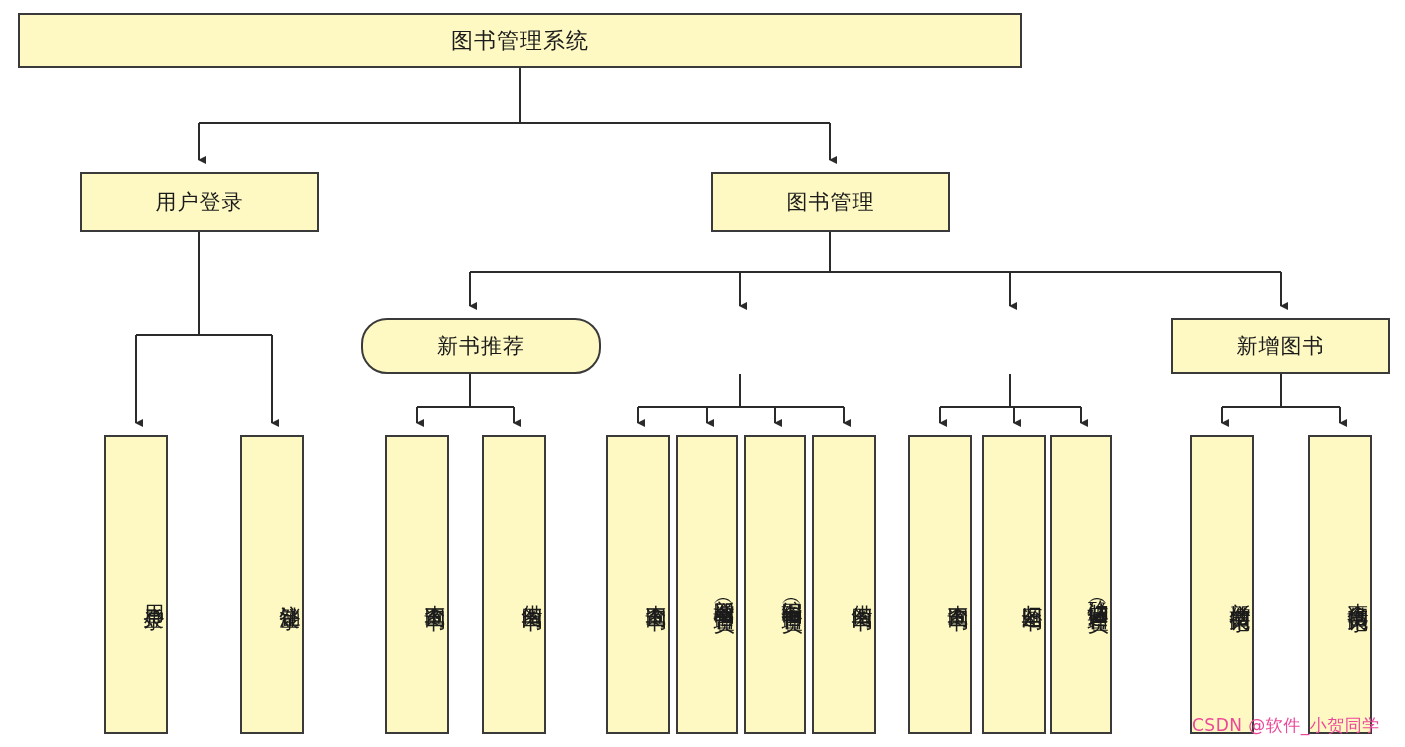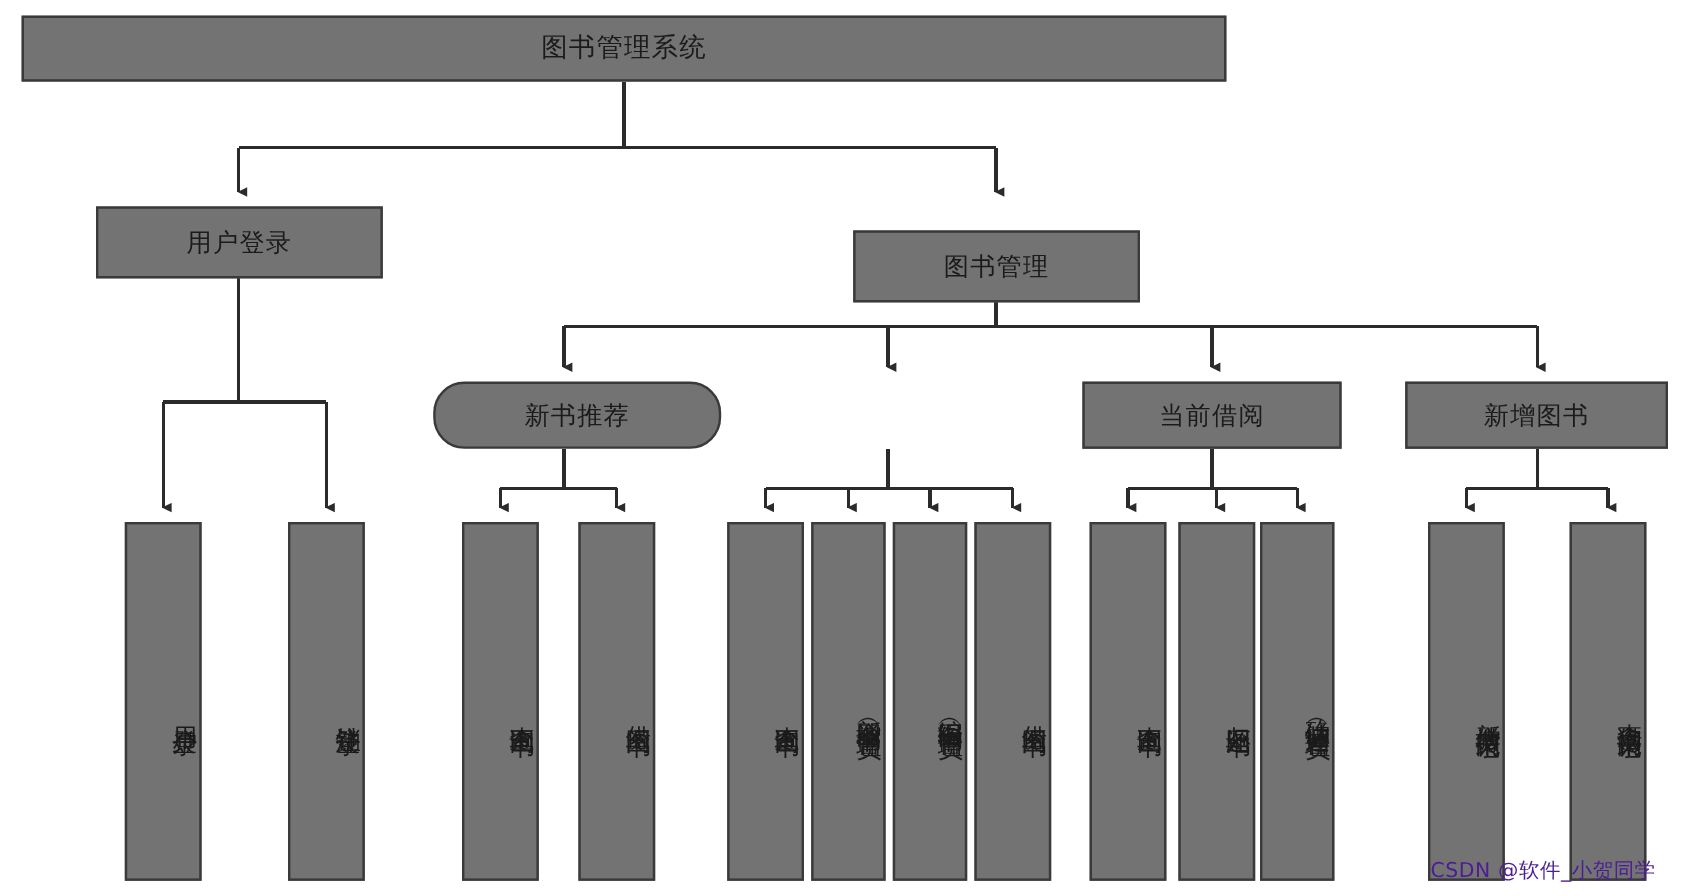--- a/index.html
+++ b/index.html
@@ -24,21 +24,21 @@
     left: 0;
     top: 0;
     width: 1405px;
     height: 747px;
     pointer-events: none;
   }
   .node {
     position: absolute;
     box-sizing: border-box;
     border: 2px solid #3a3a3a;
-    background: #737373;
+    background: #fef9c3;
     display: flex;
     align-items: center;
     justify-content: center;
     text-align: center;
     color: #1b1b1b;
     line-height: 1.18;
   }
   .node.horizontal {
     font-size: 21px;
     letter-spacing: 1px;
@@ -51,21 +51,21 @@
     padding-top: 14px;
     align-items: flex-start;
     justify-content: center;
   }
   .node.root {
     font-size: 22px;
   }
   .watermark {
     position: absolute;
     font-size: 17px;
-    color: #4c1d95;
+    color: #ec4899;
     white-space: nowrap;
     letter-spacing: 0.5px;
     user-select: none;
   }
 </style>
 </head>
 <body>
 
 <div id="diagram-root">
 
@@ -116,24 +116,23 @@
       <path d="M1281,374 L1281,407"></path>
       <path d="M1222,407 L1340,407"></path>
       <path d="M1222,407 L1222,423" marker-end="url(#arrowhead)"></path>
       <path d="M1340,407 L1340,423" marker-end="url(#arrowhead)"></path>
     </g>
   </svg>
 
   <div class="node horizontal root" id="node-root" style="left: 18px; top: 13px; width: 1004px; height: 55px;">图书管理系统</div>
 
   <div class="node horizontal" id="node-l2-0" style="left: 80px; top: 172px; width: 239px; height: 60px;">用户登录</div>
-  <div class="node horizontal" id="node-l2-1" style="left: 711px; top: 172px; width: 239px; height: 60px; margin-top: 20px;">图书管理</div>
+  <div class="node horizontal" id="node-l2-1" style="left: 711px; top: 172px; width: 239px; height: 60px;">图书管理</div>
 
   <div class="node horizontal" id="node-l3-0" style="left: 361px; top: 318px; width: 240px; height: 56px; border-radius: 26px;">新书推荐</div>
-  <div class="node horizontal" id="node-l3-2" style="left: 902px; top: 318px; width: 216px; height: 56px;">当前借阅</div>
   <div class="node horizontal" id="node-l3-3" style="left: 1171px; top: 318px; width: 219px; height: 56px;">新增图书</div>
 
   <div class="node vertical" id="node-leaf-0" style="left: 104px; top: 435px; width: 64px; height: 299px;">用户登录</div>
   <div class="node vertical" id="node-leaf-1" style="left: 240px; top: 435px; width: 64px; height: 299px;">注销登录</div>
   <div class="node vertical" id="node-leaf-2" style="left: 385px; top: 435px; width: 64px; height: 299px;">查询图书</div>
   <div class="node vertical" id="node-leaf-3" style="left: 482px; top: 435px; width: 64px; height: 299px;">借阅图书</div>
   <div class="node vertical" id="node-leaf-4" style="left: 606px; top: 435px; width: 64px; height: 299px;">查询图书</div>
   <div class="node vertical" id="node-leaf-5" style="left: 676px; top: 435px; width: 62px; height: 299px;">新增图书（管理员）</div>
   <div class="node vertical" id="node-leaf-6" style="left: 744px; top: 435px; width: 62px; height: 299px;">编辑图书（管理员）</div>
   <div class="node vertical" id="node-leaf-7" style="left: 812px; top: 435px; width: 64px; height: 299px;">借阅图书</div>

